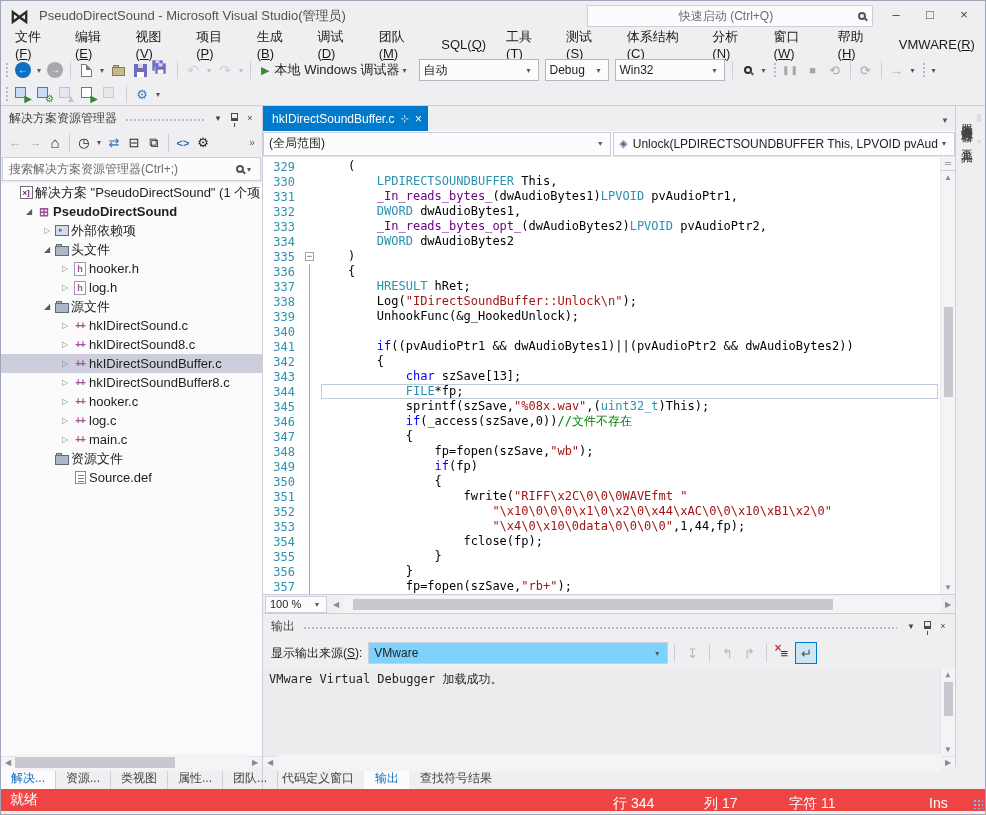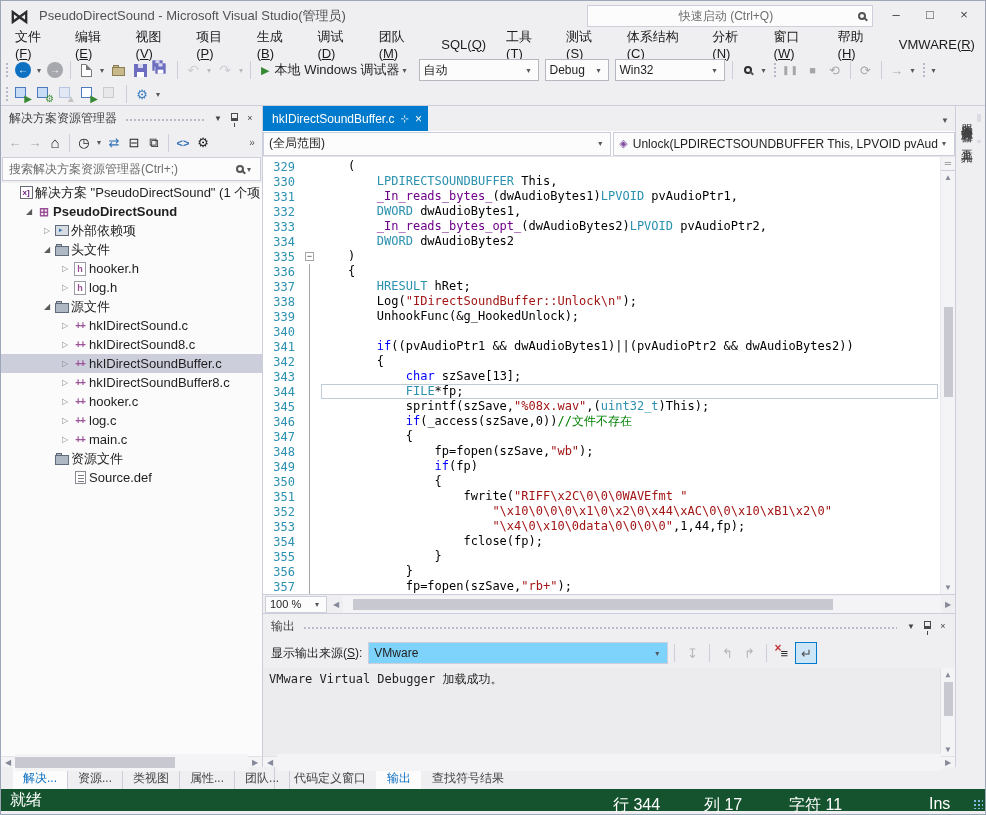--- a/index.html
+++ b/index.html
@@ -159,28 +159,28 @@
   #out-vscroll .sar.bottom{position:absolute;bottom:0;left:0;right:0;}
   #out-hscroll{height:11px;background:#F4F4F6;border-top:1px solid #E2E2E6;display:flex;align-items:center;}
 
   
   #sidetabs{width:30px;background:#EFEFF2;border-left:1px solid #CCCEDB;padding-top:8px;}
   .side-tab{writing-mode:vertical-rl;font-size:12px;color:#424242;margin:0 auto 18px auto;
         letter-spacing:1px;display:block;text-align:left;border-right:4px solid #DBDCE4;padding-right:3px;line-height:14px;}
 
   
   #paneltabs{height:22px;display:flex;background:#EFEFF2;}
-  #pt-left{width:262px;display:flex;border-right:1px solid #CCCEDB;margin-left:12px;}
+  #pt-left{width:262px;display:flex;border-right:1px solid #CCCEDB;}
   #pt-right{flex:1;display:flex;padding-left:8px;}
   .ptab{font-size:12px;color:#444;padding:3px 10px;border-right:1px solid #CCCEDB;white-space:nowrap;}
   #pt-right .ptab{border-right:none;border-left:1px solid transparent;}
   .ptab.active{background:#FCFCFC;color:#0E70C0;border-color:#CCCEDB;}
 
   
-  #statusbar{height:22px;background:#14532d;color:#fff;position:relative;font-size:16px;display:flex;align-items:center;}
+  #statusbar{height:22px;background:#ef4444;color:#fff;position:relative;font-size:14px;display:flex;align-items:center;}
   #sb-ready{margin-left:9px;}
   .sb-item{position:absolute;top:6px;}
   .sb-item:nth-of-type(2){left:612px;}
   .sb-item:nth-of-type(3){left:703px;}
   .sb-item:nth-of-type(4){left:788px;}
   .sb-item:nth-of-type(5){left:928px;}
   #sb-grip{position:absolute;right:2px;bottom:2px;width:10px;height:10px;
         background-image:radial-gradient(circle,#7FBAE4 1px,transparent 1.2px);background-size:4px 4px;}
 </style>
 </head>

